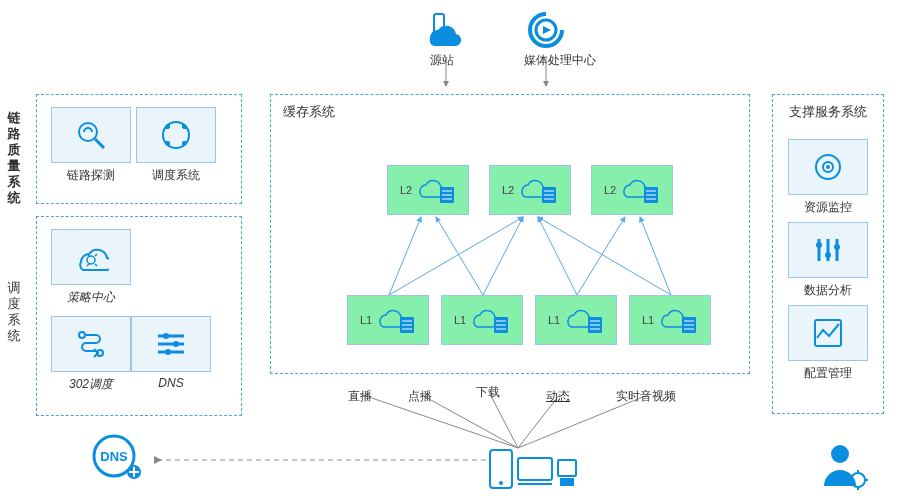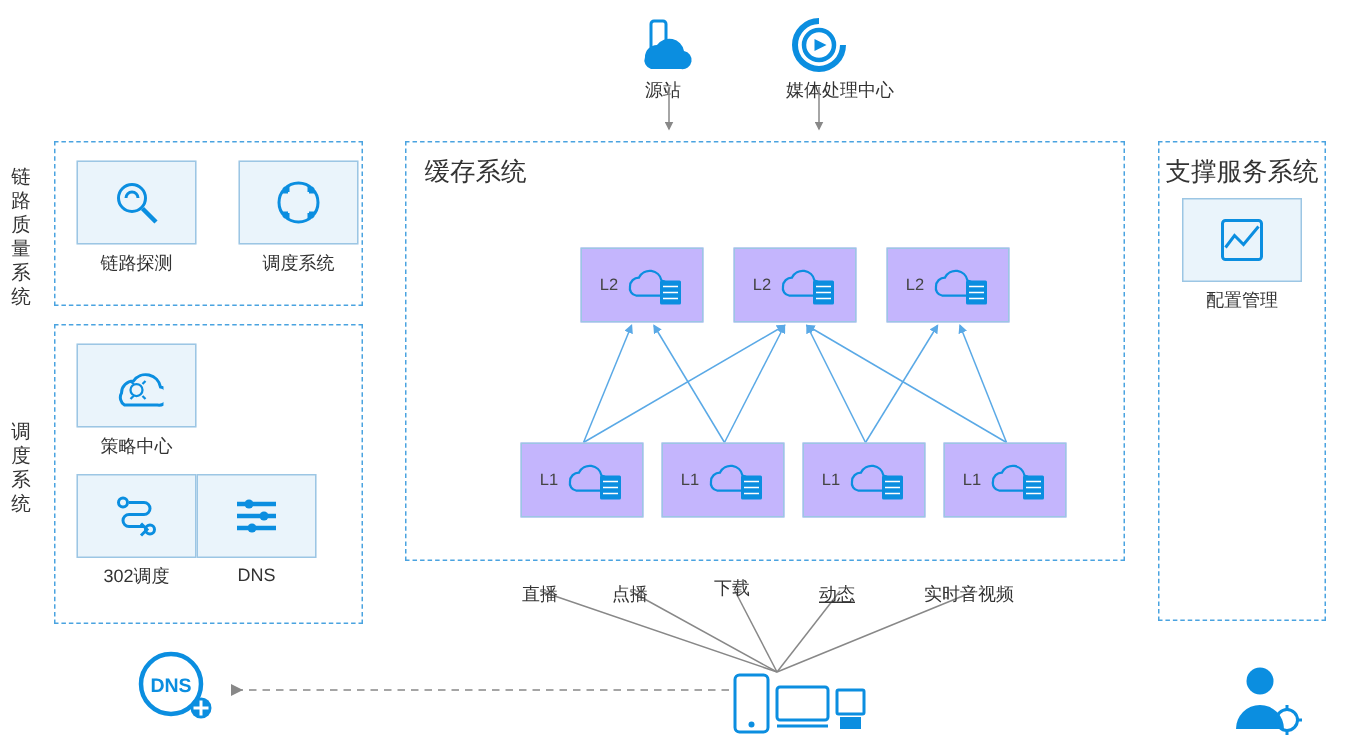--- a/index.html
+++ b/index.html
@@ -1,22 +1,22 @@
 <!DOCTYPE html>
 <html><head>
 <meta charset="utf-8">
 <style>
   * { box-sizing: border-box; margin: 0; padding: 0; }
   body { font-family: "Microsoft YaHei", sans-serif; background: #fff; width: 899px; height: 500px; position: relative; color: #333; }
   .vlabel { position: absolute; width: 16px; font-size: 13px; line-height: 16px; word-break: break-all; text-align: center; }
   .panel { position: absolute; border: 1px dashed #4aa3e0; background: #fff; }
-  .panel-title { font-size: 17px; margin: 8px 0 6px 12px; }
+  .panel-title { font-size: 13px; margin: 8px 0 18px 12px; }
   .item-box { border: 1px solid #9cc6e4; background: #eaf4fb; width: 80px; height: 56px; display: flex; align-items: center; justify-content: center; }
   .item-label { font-size: 12px; text-align: center; margin-top: 4px; }
-  .cache-node { display:flex; align-items:center; gap:4px; width: 82px; height: 50px; border:1px solid #9cc6e4; background:#c4b5fd; justify-content:center; position:absolute; }
+  .cache-node { display:flex; align-items:center; gap:4px; width: 82px; height: 50px; border:1px solid #9cc6e4; background:#86efac; justify-content:center; position:absolute; }
   .cache-node span.lbl { font-size:11px; color:#444; }
   .svc-label { position:absolute; font-size:12px; }
   .top-icon-label { font-size:12px; text-align:center; margin-top:2px; }
   svg.icon { display:block; }
   .arrow { position:absolute; }
 </style>
 </head>
 <body>
 
 <div style="position:absolute; left:420px; top:10px; text-align:center;">
@@ -28,25 +28,25 @@
 </div>
 <div style="position:absolute; left:524px; top:10px; text-align:center;">
   <svg class="icon" width="44" height="40" viewBox="0 0 44 40">
       <path d="M22 4a16 16 0 1 0 16 16" fill="none" stroke="#0b8ee0" stroke-width="4"></path>
       <circle cx="22" cy="20" r="10" fill="none" stroke="#0b8ee0" stroke-width="3"></circle>
       <path d="M19 16l8 4-8 4z" fill="#0b8ee0"></path>
     </svg>
   <div class="top-icon-label">媒体处理中心</div>
 </div>
 
-<div class="vlabel" style="left:6px; top:110px;">链路质量系统</div>
+<div class="vlabel" style="left:6px; top:110px;font-weight:bold;">链路质量系统</div>
 <div class="vlabel" style="left:6px; top:280px;">调度系统</div>
 
 <div class="panel" style="left:36px; top:94px; width:206px; height:110px;">
-  <div style="display:flex; gap:28px; padding:12px 0 0 14px;">
+  <div style="display:flex; gap:5px; padding:12px 0 0 14px;">
     <div>
       <div class="item-box">
           <svg width="34" height="34" viewBox="0 0 34 34">
             <circle cx="14" cy="14" r="9" fill="none" stroke="#0b8ee0" stroke-width="2"></circle>
             <path d="M10 14a4 4 0 0 1 4-4 4 4 0 0 1 4 4" fill="none" stroke="#0b8ee0" stroke-width="2"></path>
             <line x1="21" y1="21" x2="30" y2="30" stroke="#0b8ee0" stroke-width="3"></line>
           </svg>
         </div>
       <div class="item-label">链路探测</div>
     </div>
@@ -55,21 +55,21 @@
           <svg width="34" height="34" viewBox="0 0 34 34">
             <circle cx="17" cy="17" r="13" fill="none" stroke="#0b8ee0" stroke-width="2"></circle>
             <path d="M10 10l-3-3m3 3v-4m0 4h-4M24 10l3-3m-3 3v-4m0 4h4M10 24l-3 3m3-3v4m0-4h-4M24 24l3 3m-3-3v4m0-4h4" stroke="#0b8ee0" stroke-width="2"></path>
           </svg>
         </div>
       <div class="item-label">调度系统</div>
     </div>
   </div>
 </div>
 
-<div class="panel" style="left:36px; top:216px; width:206px; height:200px;">
+<div class="panel" style="left:36px; top:216px; width:206px; height:200px;font-style:italic;">
   <div style="display:flex; gap:12px; padding:12px 0 0 14px;">
     <div>
       <div class="item-box">
           <svg width="36" height="30" viewBox="0 0 36 30">
             <path d="M8 20a8 8 0 0 1 8-8 10 10 0 0 1 18 4 6 6 0 0 1-2 12H10a6 6 0 0 1-2-8z" fill="none" stroke="#0b8ee0" stroke-width="2"></path>
             <path d="M14 18a4 4 0 1 1 8 0 4 4 0 0 1-8 0m2-4l-2-2m8 2l2-2m-8 10l-2 2m8-2l2 2" stroke="#0b8ee0" stroke-width="1.5" fill="none"></path>
           </svg>
         </div>
       <div class="item-label">策略中心</div>
     </div>
@@ -251,20 +251,43 @@
     </defs>
     <line x1="336" y1="10" x2="6" y2="10" stroke="#888" stroke-dasharray="5 4" marker-end="url(#a3)"></line>
   </svg>
 
 <div class="panel" style="left:772px; top:94px; width:112px; height:320px;">
   <div class="panel-title" style="text-align:center; margin-left:0;">支撑服务系统</div>
   <div style="display:flex; flex-direction:column; align-items:center; gap:6px; margin-top:4px;">
     <div>
       <div class="item-box">
           <svg width="34" height="34" viewBox="0 0 34 34">
+            <circle cx="17" cy="17" r="12" fill="none" stroke="#0b8ee0" stroke-width="2"></circle>
+            <circle cx="17" cy="17" r="5" fill="none" stroke="#0b8ee0" stroke-width="2"></circle>
+            <circle cx="17" cy="17" r="2" fill="#0b8ee0"></circle>
+          </svg>
+        </div>
+      <div class="item-label">资源监控</div>
+    </div>
+    <div>
+      <div class="item-box">
+          <svg width="34" height="34" viewBox="0 0 34 34">
+            <line x1="8" y1="6" x2="8" y2="28" stroke="#0b8ee0" stroke-width="3"></line>
+            <circle cx="8" cy="12" r="3" fill="#0b8ee0"></circle>
+            <line x1="17" y1="6" x2="17" y2="28" stroke="#0b8ee0" stroke-width="3"></line>
+            <circle cx="17" cy="22" r="3" fill="#0b8ee0"></circle>
+            <line x1="26" y1="6" x2="26" y2="28" stroke="#0b8ee0" stroke-width="3"></line>
+            <circle cx="26" cy="14" r="3" fill="#0b8ee0"></circle>
+          </svg>
+        </div>
+      <div class="item-label">数据分析</div>
+    </div>
+    <div>
+      <div class="item-box">
+          <svg width="34" height="34" viewBox="0 0 34 34">
             <rect x="4" y="4" width="26" height="26" rx="2" fill="none" stroke="#0b8ee0" stroke-width="2"></rect>
             <polyline points="6,22 12,14 18,20 28,8" fill="none" stroke="#0b8ee0" stroke-width="2"></polyline>
           </svg>
         </div>
       <div class="item-label">配置管理</div>
     </div>
   </div>
 </div>
 
 <div style="position:absolute; left:818px; top:440px;">

